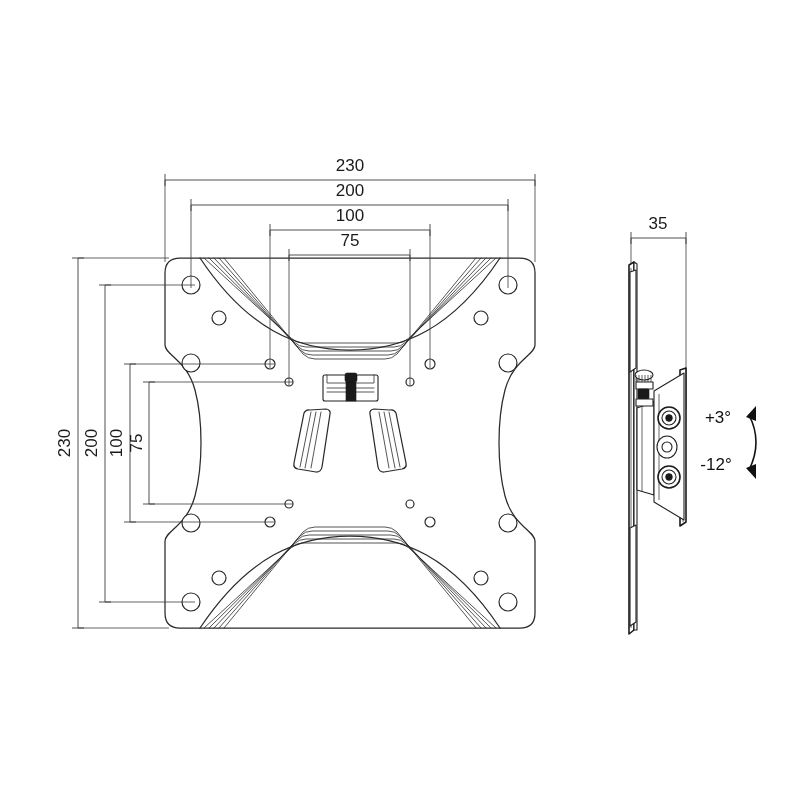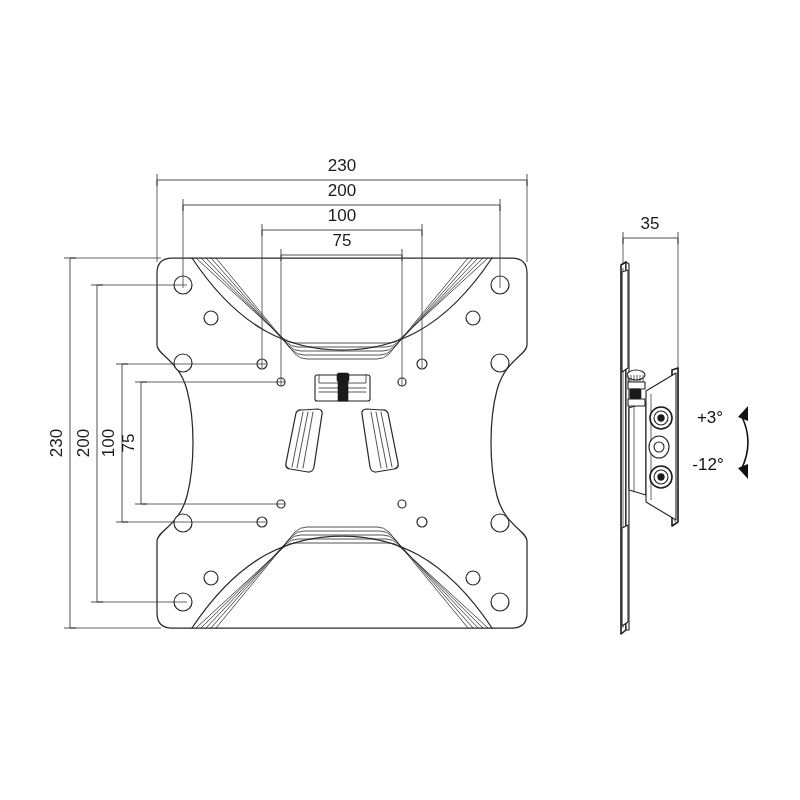--- a/index.html
+++ b/index.html
@@ -12,20 +12,21 @@
     width: 800px;
     height: 800px;
     overflow: hidden;
     font-family: "Liberation Sans", sans-serif;
   }
   #drawing-root {
     position: relative;
     width: 681px;
     height: 800px;
     background: #ffffff;
+    padding-left: 8px;
   }
   svg#tech-drawing {
     display: block;
     width: 800px;
     height: 800px;
   }
   .dim-text {
     font-family: "Liberation Sans", sans-serif;
     font-size: 17px;
     fill: #1a1a1a;

